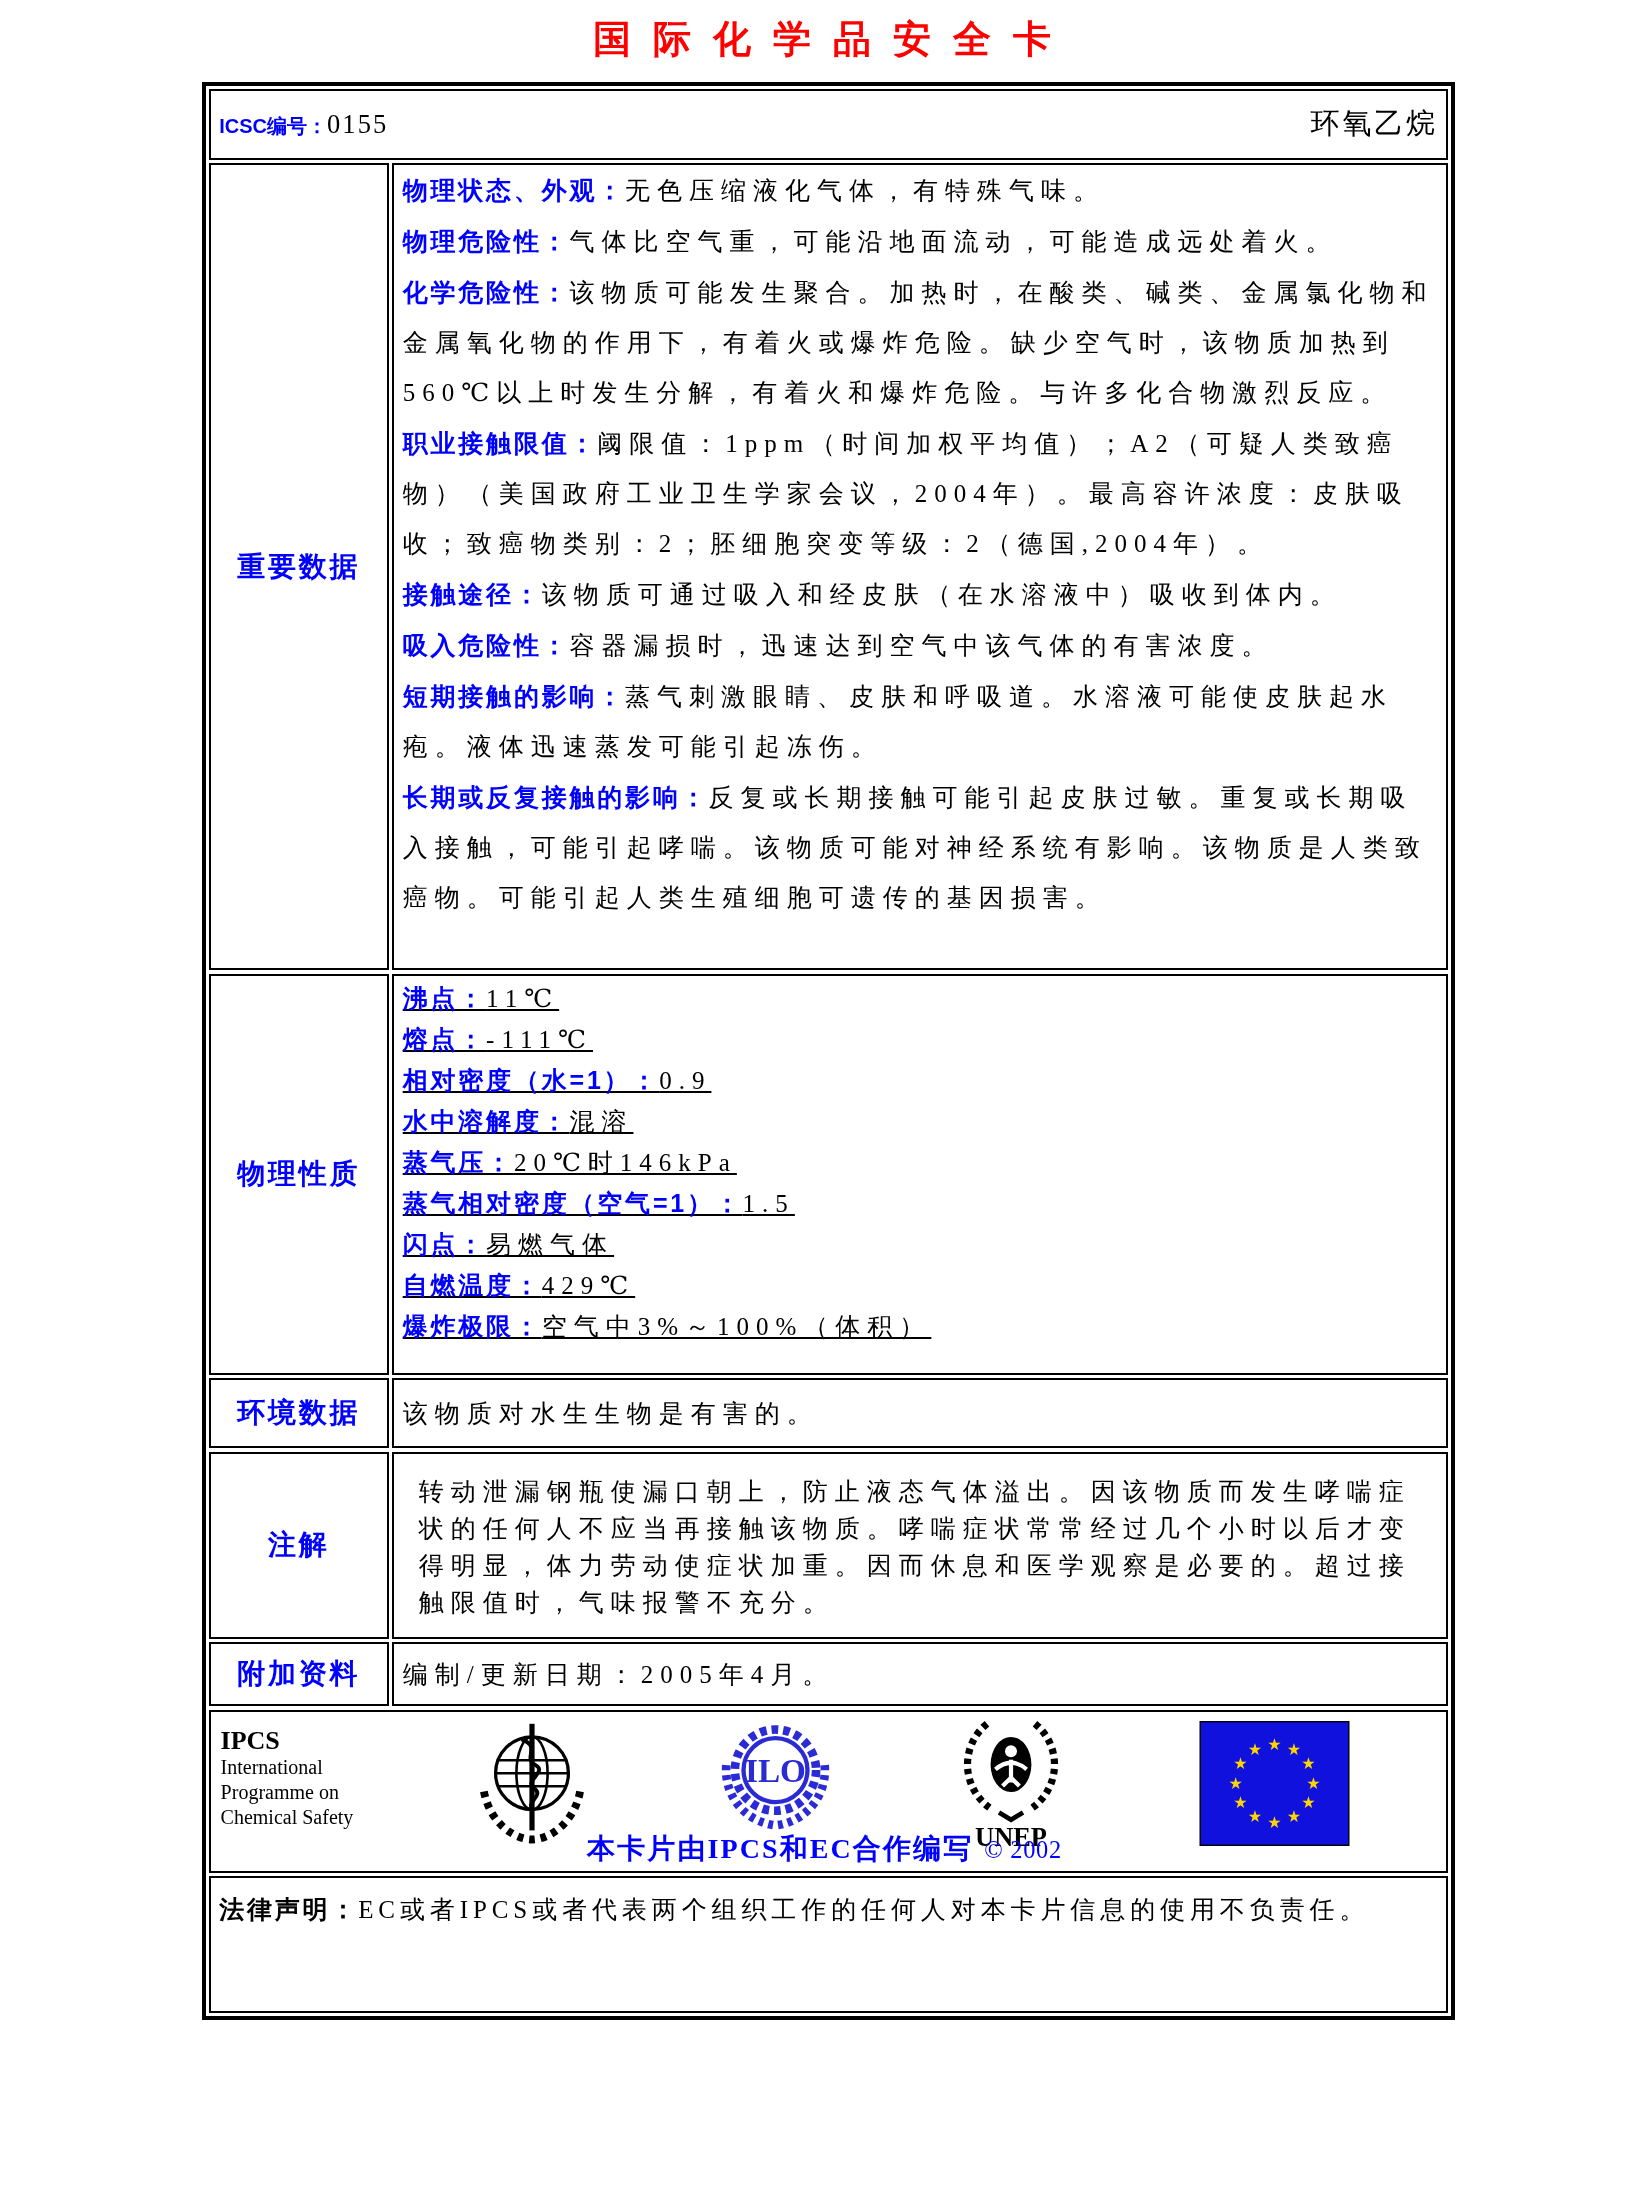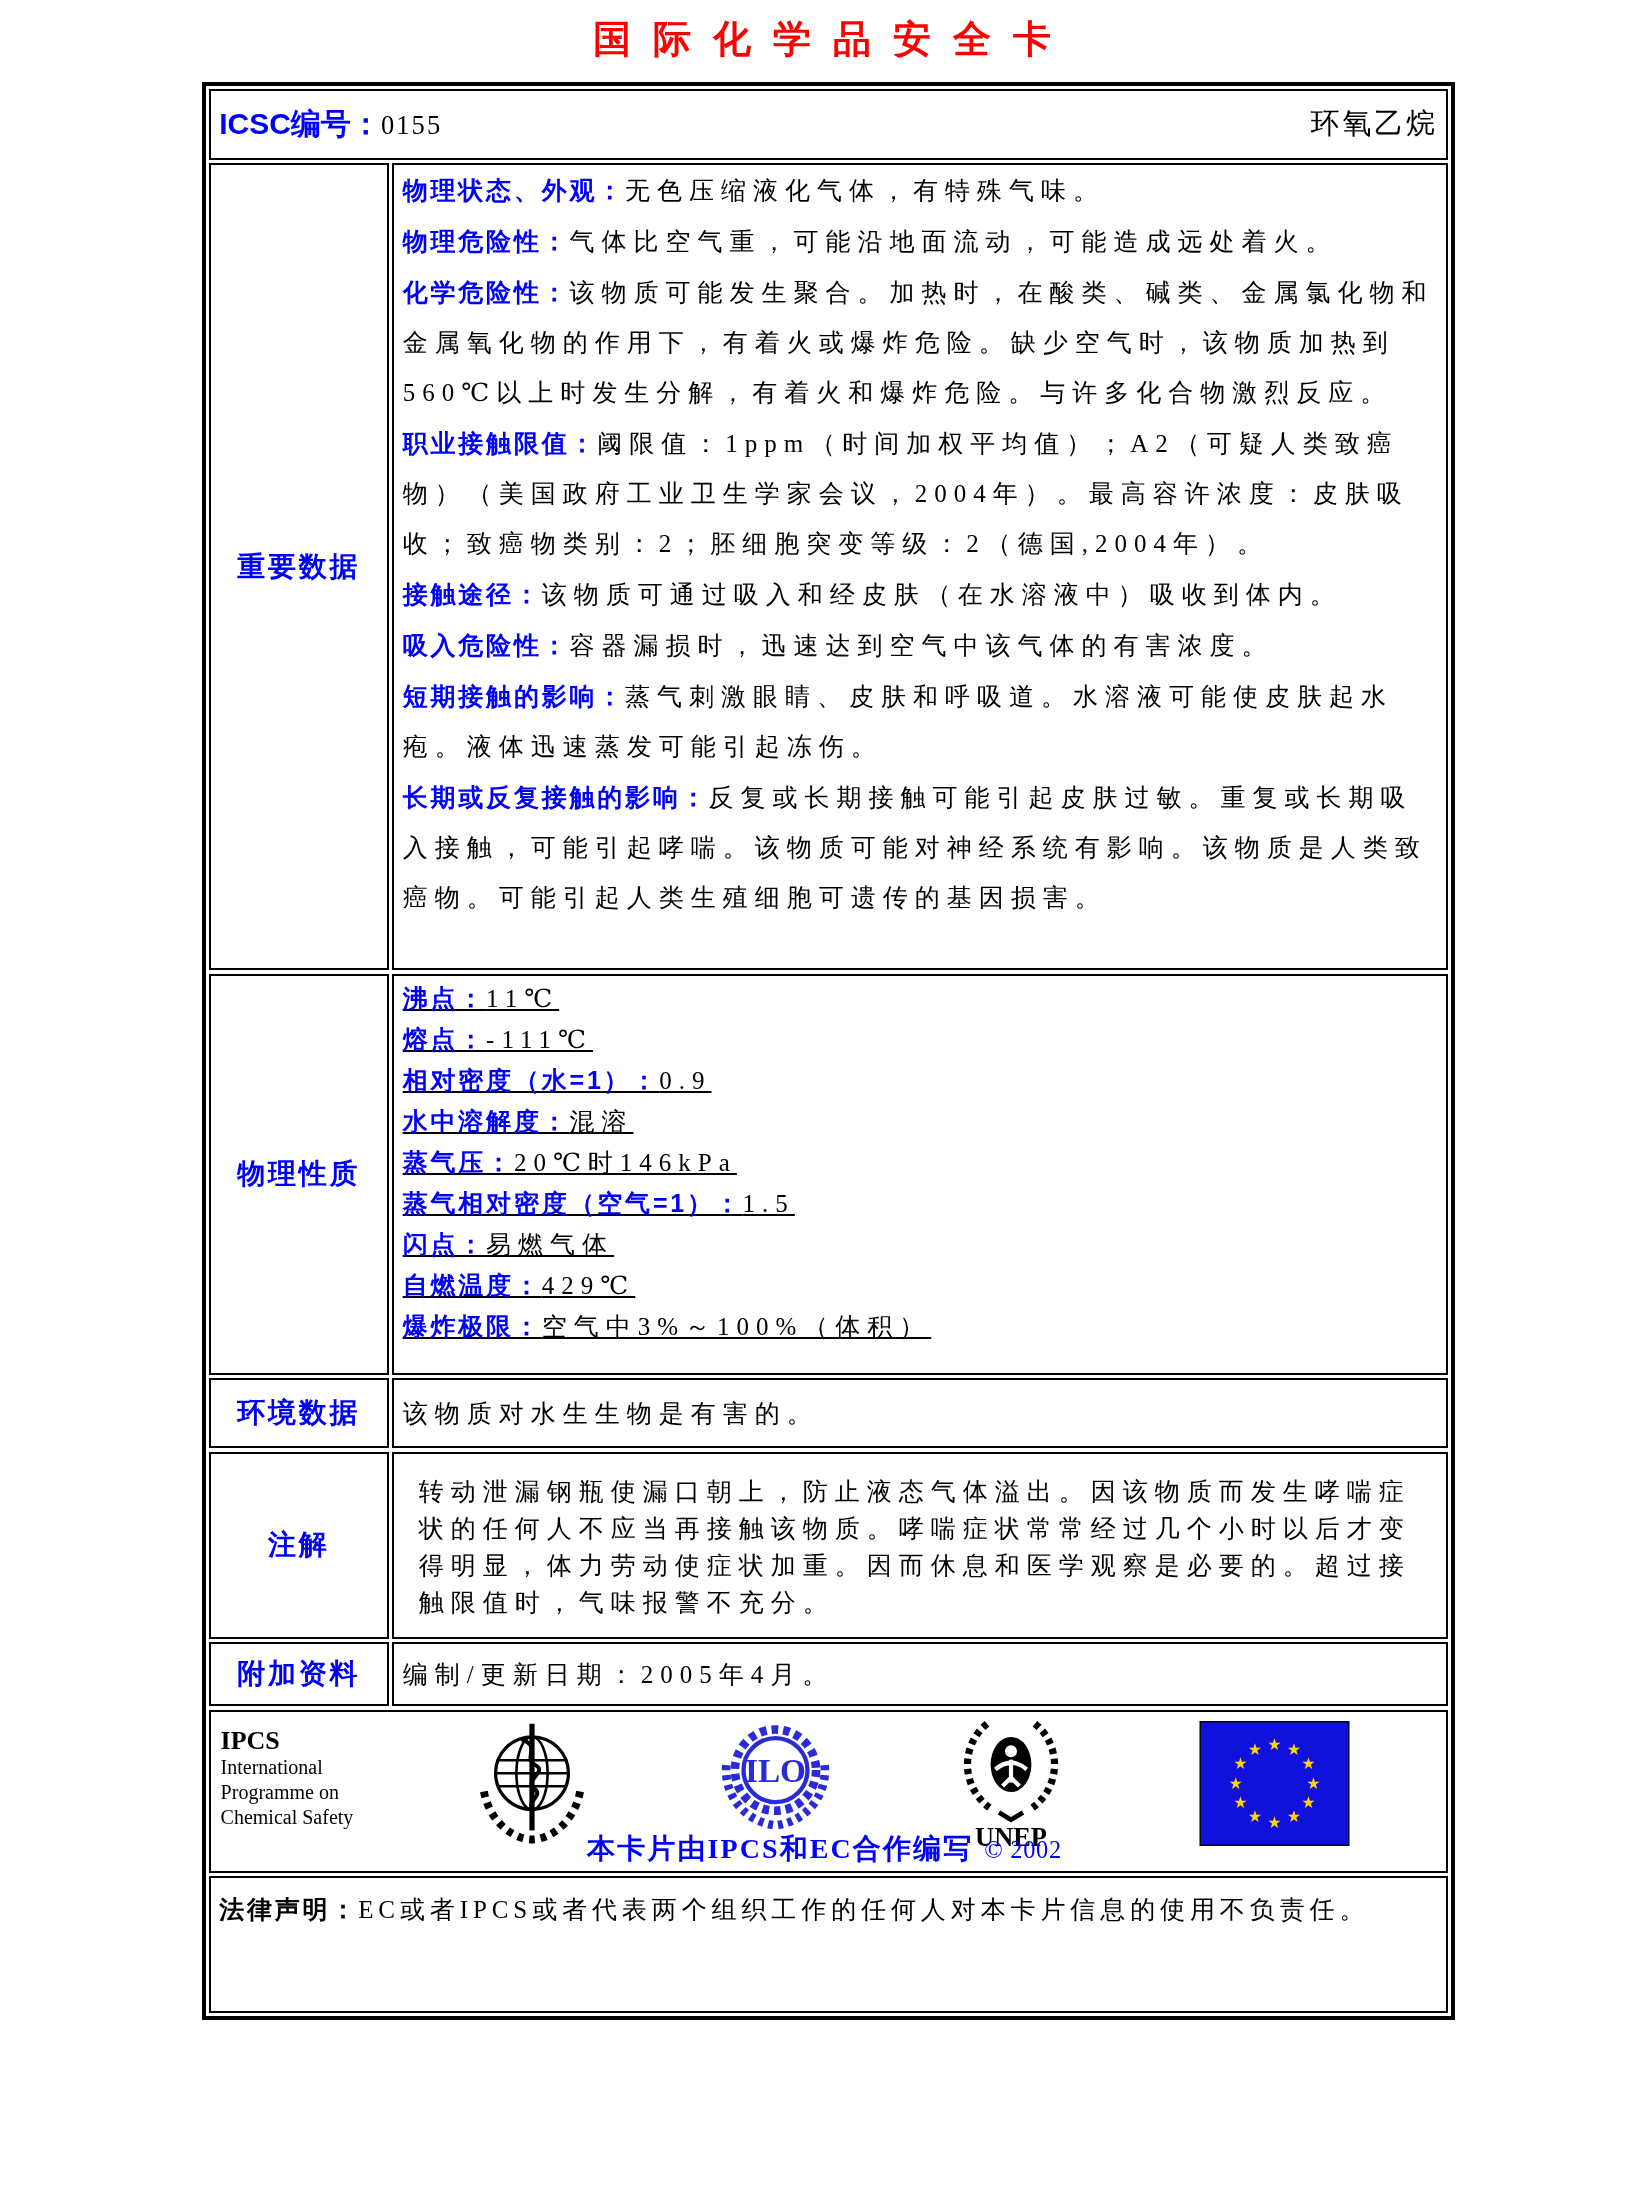--- a/index.html
+++ b/index.html
@@ -40,21 +40,21 @@
     letter-spacing:2.8px;text-align:center;
   }
   .content-cell{flex:1;padding:0 8.4px;}
   
   .r-header .content-cell{
     min-height:71px;display:flex;align-items:center;justify-content:space-between;
   }
   .header-left{display:flex;align-items:baseline;}
   .blue-label{
     font-family:"Liberation Sans","DejaVu Sans",sans-serif;
-    font-weight:bold;font-size:30px;color:var(--label-blue);
+    font-weight:bold;font-size:20px;color:var(--label-blue);
   }
   .icsc-number{font-size:26.5px;letter-spacing:2.1px;}
   .chem-name{font-size:29px;letter-spacing:2.8px;}
   
   .para{margin:0;font-size:25px;letter-spacing:7px;}
   .imp{min-height:807px;}
   .imp .para{line-height:50px;}
   .phys{min-height:401px;padding-top:2.1px;text-decoration:underline;}
   .phys .para{line-height:40px;}
   .inline-label{

